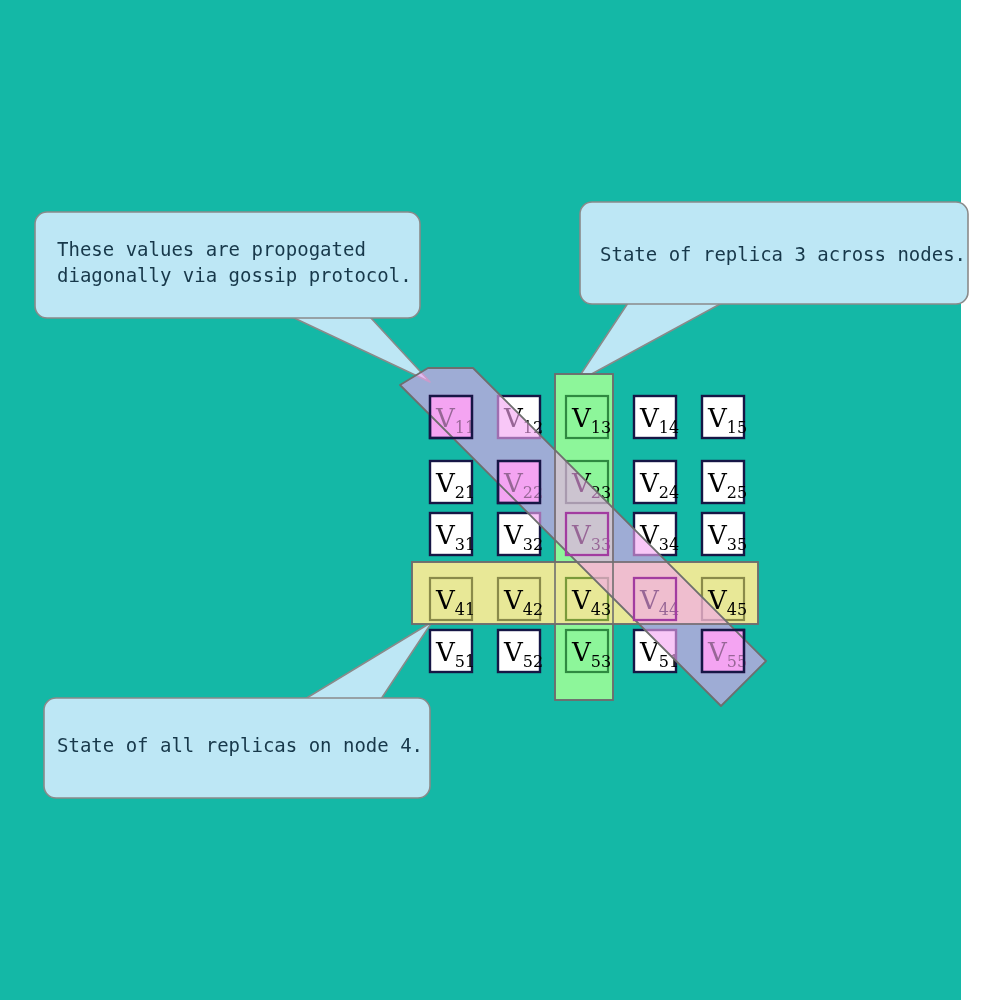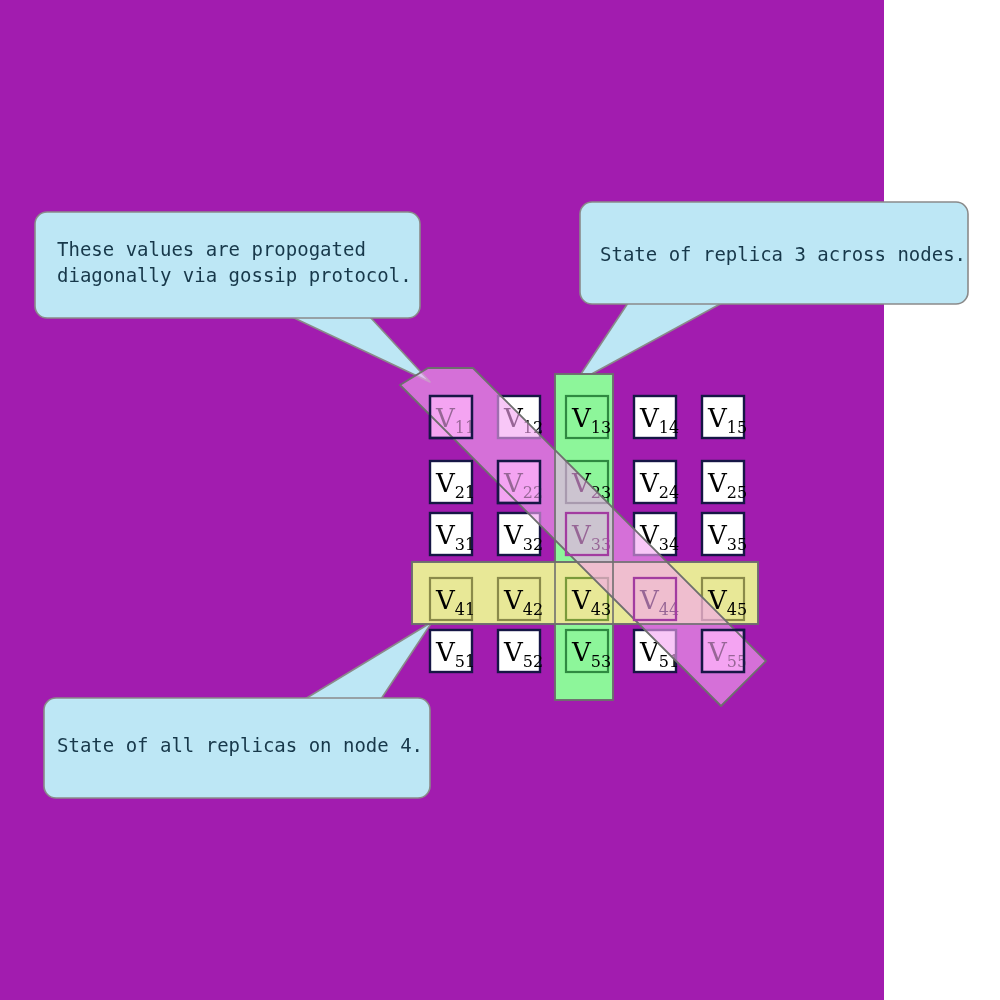--- a/index.html
+++ b/index.html
@@ -8,23 +8,23 @@
     background: #ffffff;
   }
   body {
     width: 1000px;
     height: 1000px;
     font-family: "DejaVu Sans", sans-serif;
     overflow: hidden;
   }
   #stage {
     position: relative;
-    width: 884px;
+    width: 961px;
     height: 1000px;
-    background: #a21caf;
+    background: #14b8a6;
   }
   #canvas {
     position: absolute;
     left: 0;
     top: 0;
     width: 1000px;
     height: 1000px;
   }
   .callout-text {
     font-family: "DejaVu Sans Mono", monospace;

